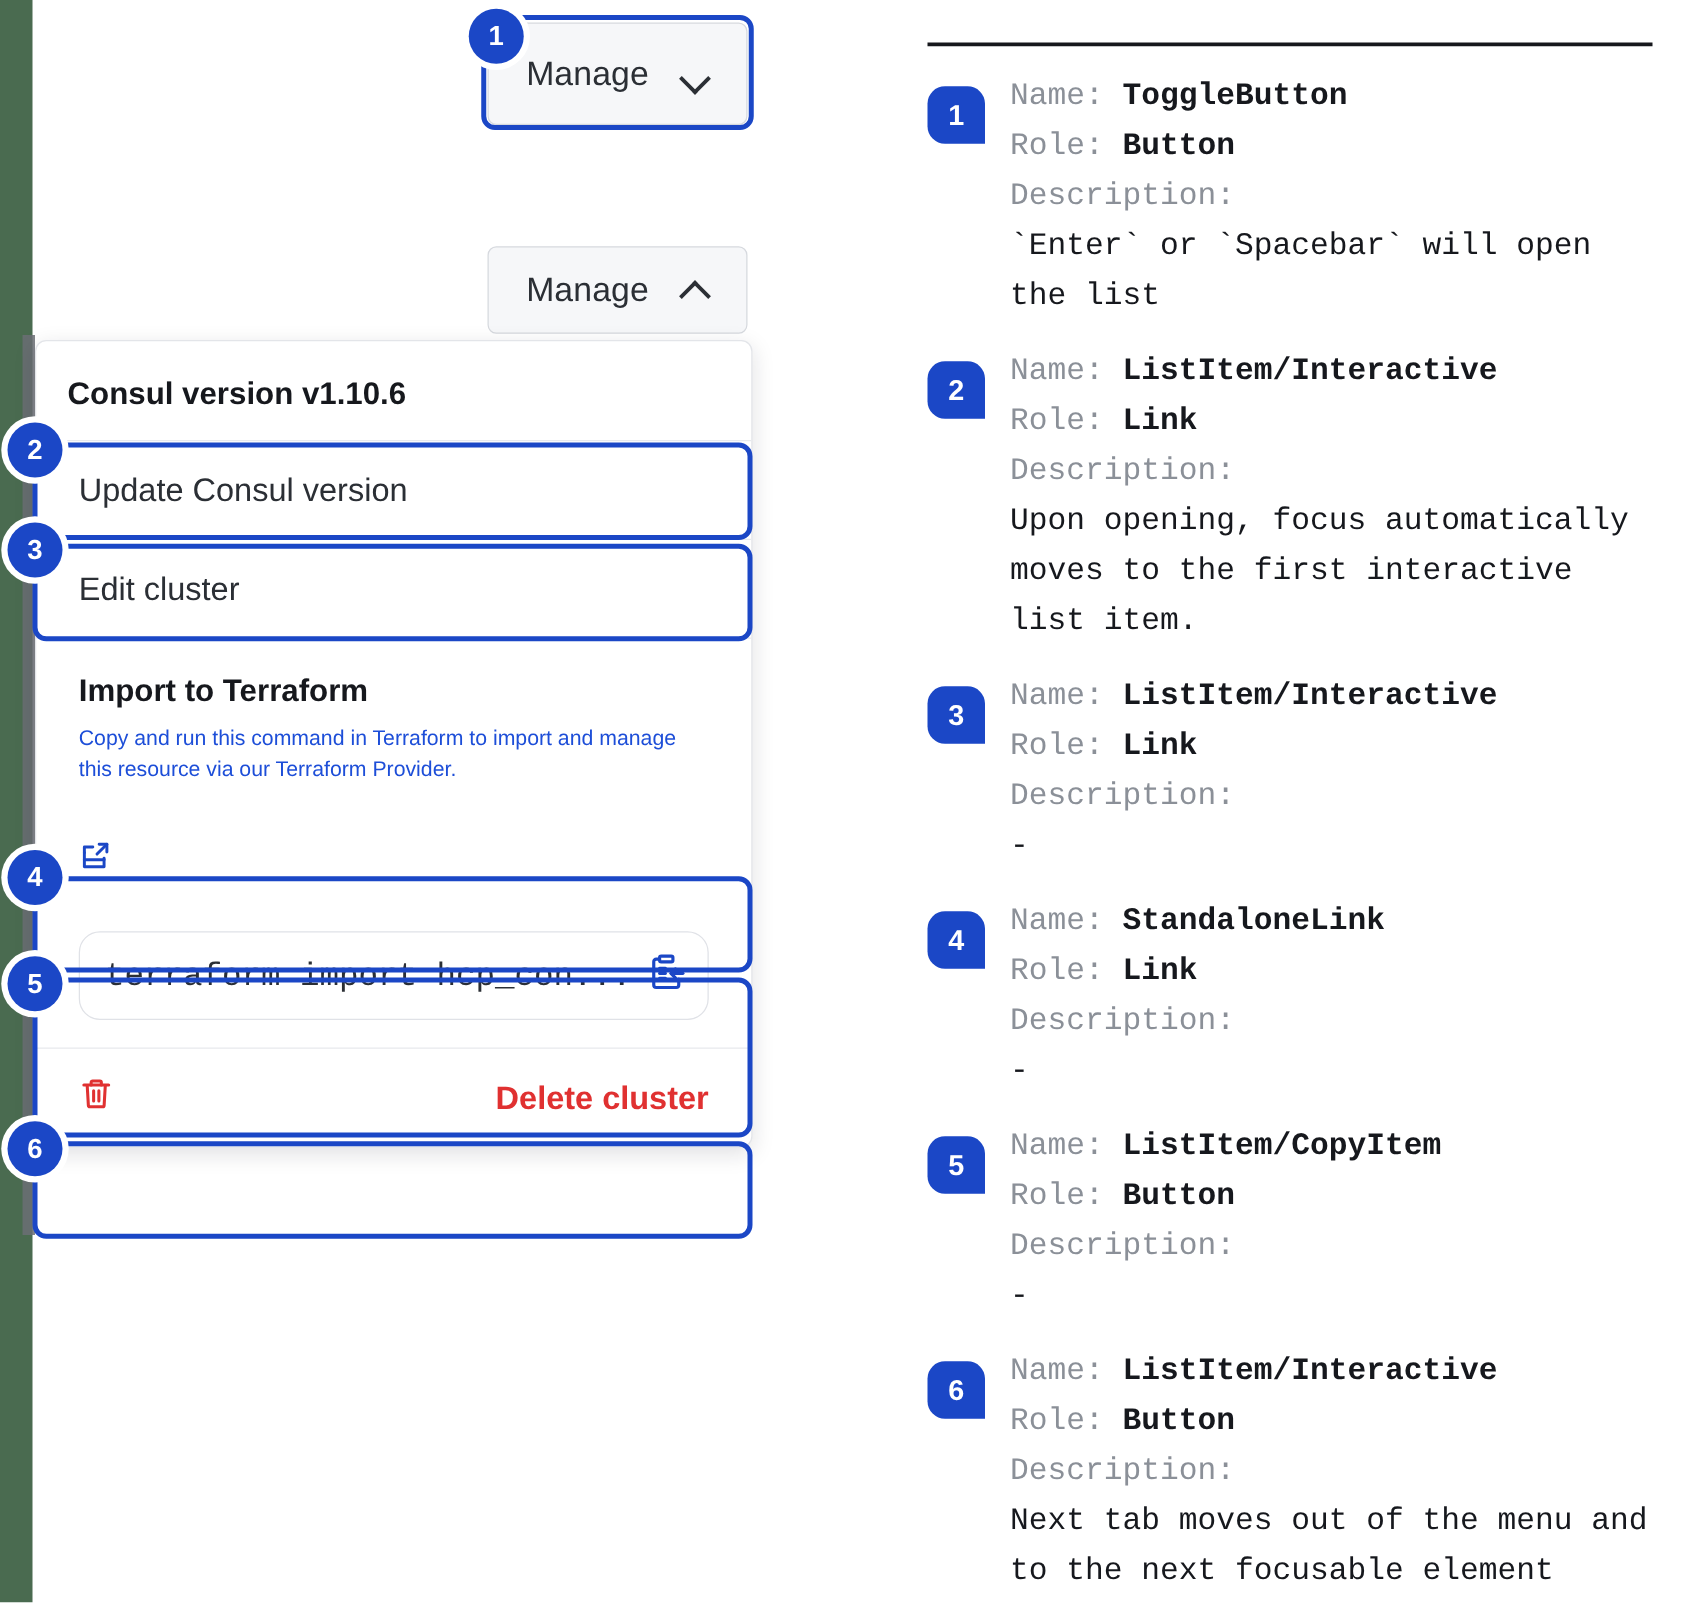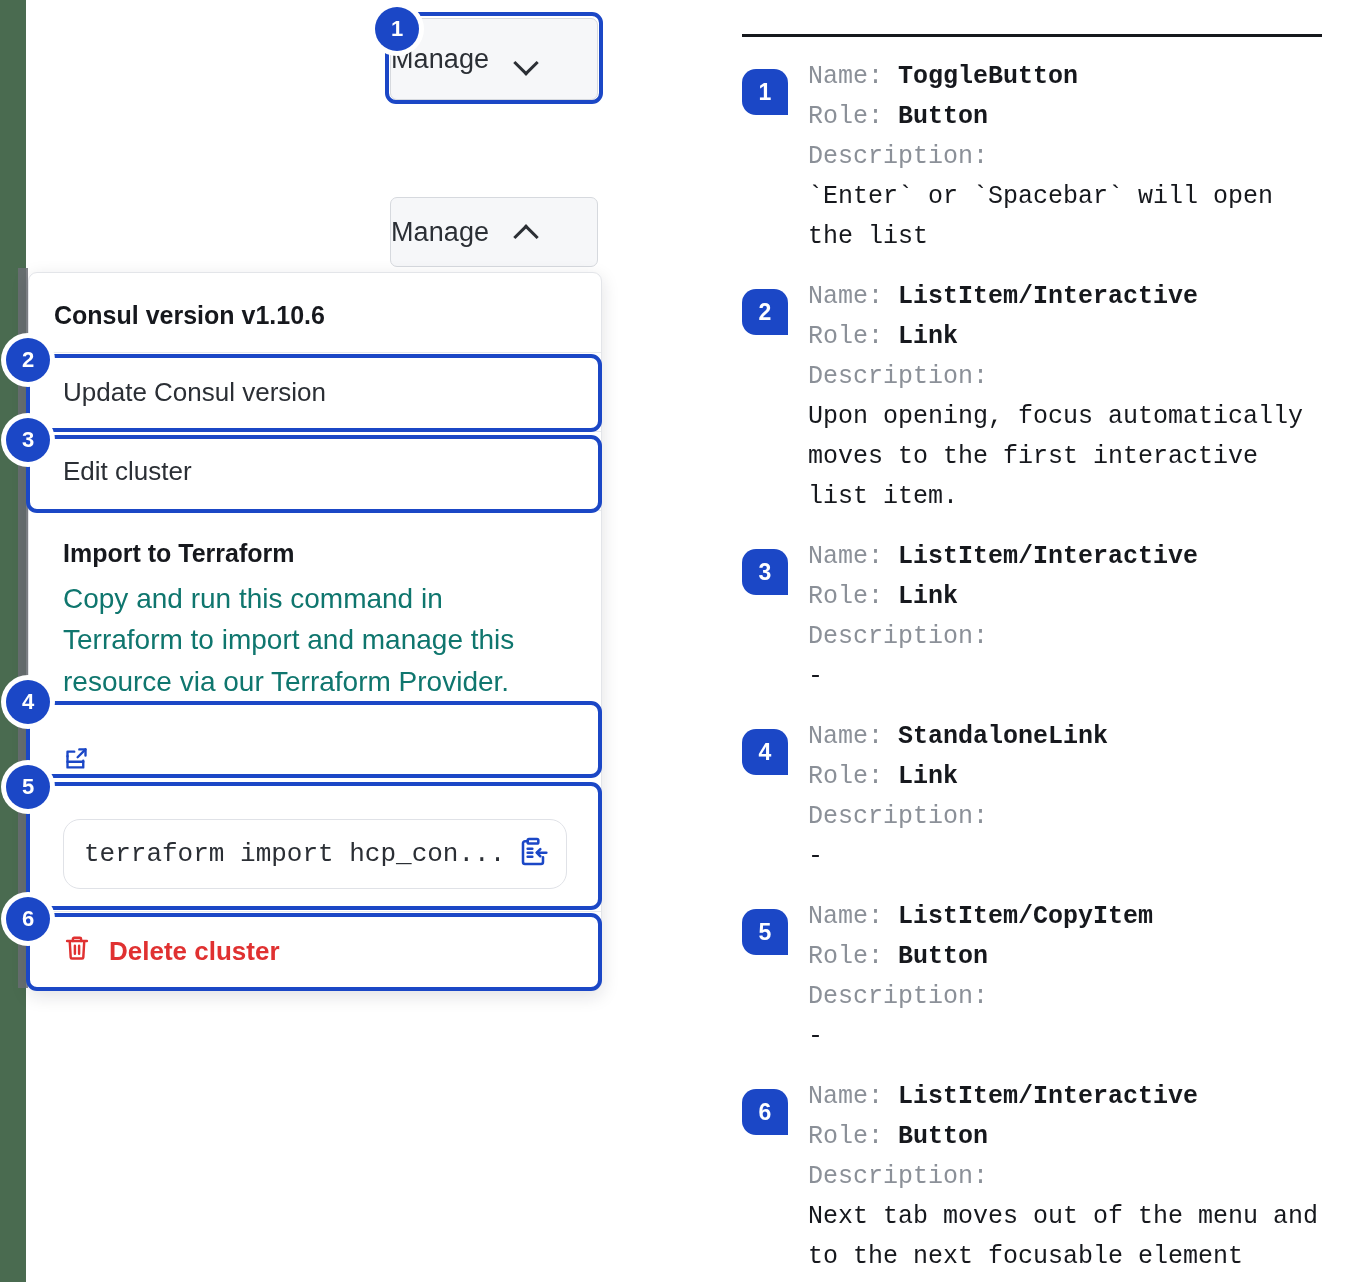--- a/index.html
+++ b/index.html
@@ -33,20 +33,21 @@
     position: absolute;
     left: 0; top: 0;
     width: 690px; height: 1282px;
   }
 
   
   .manage-btn {
     position: absolute;
     display: flex;
     align-items: center;
+    justify-content: center;
     gap: 26px;
     border-radius: 7px;
     font-size: 27px;
     color: #2b2f35;
     letter-spacing: .1px;
     background: #ffffff;
   }
   .manage-btn-1 {
     left: 390px; top: 18px;
     width: 208px; height: 82px;
@@ -116,23 +117,23 @@
   .dd-sep { height: 1px; background: #e7e9ed; margin: 0 0px; }
 
   .dd-section-title {
     padding: 28px 34px 10px 34px;
     font-size: 25px;
     font-weight: bold;
     color: #16181d;
   }
   .dd-section-body {
     padding: 0 34px 22px 34px;
-    font-size: 28px;
+    font-size: 17px;
     line-height: 1.48;
-    color: #0f766e;
+    color: #1d4ed8;
   }
 
   .dd-link {
     padding: 0 34px;
     height: 77px;
     display: flex;
     align-items: center;
     gap: 16px;
     font-size: 26px;
     color: #1b47c6;
@@ -158,20 +159,21 @@
   }
   .dd-danger {
     padding: 0 34px;
     height: 78px;
     display: flex;
     align-items: center;
     gap: 18px;
     font-size: 26px;
     font-weight: bold;
     color: #e03131;
+    justify-content: space-between;
   }
 
   
   .badge-round {
     position: absolute;
     width: 44px; height: 44px;
     border-radius: 50%;
     background: #1b47c6;
     color: #ffffff;
     font-size: 22px;

